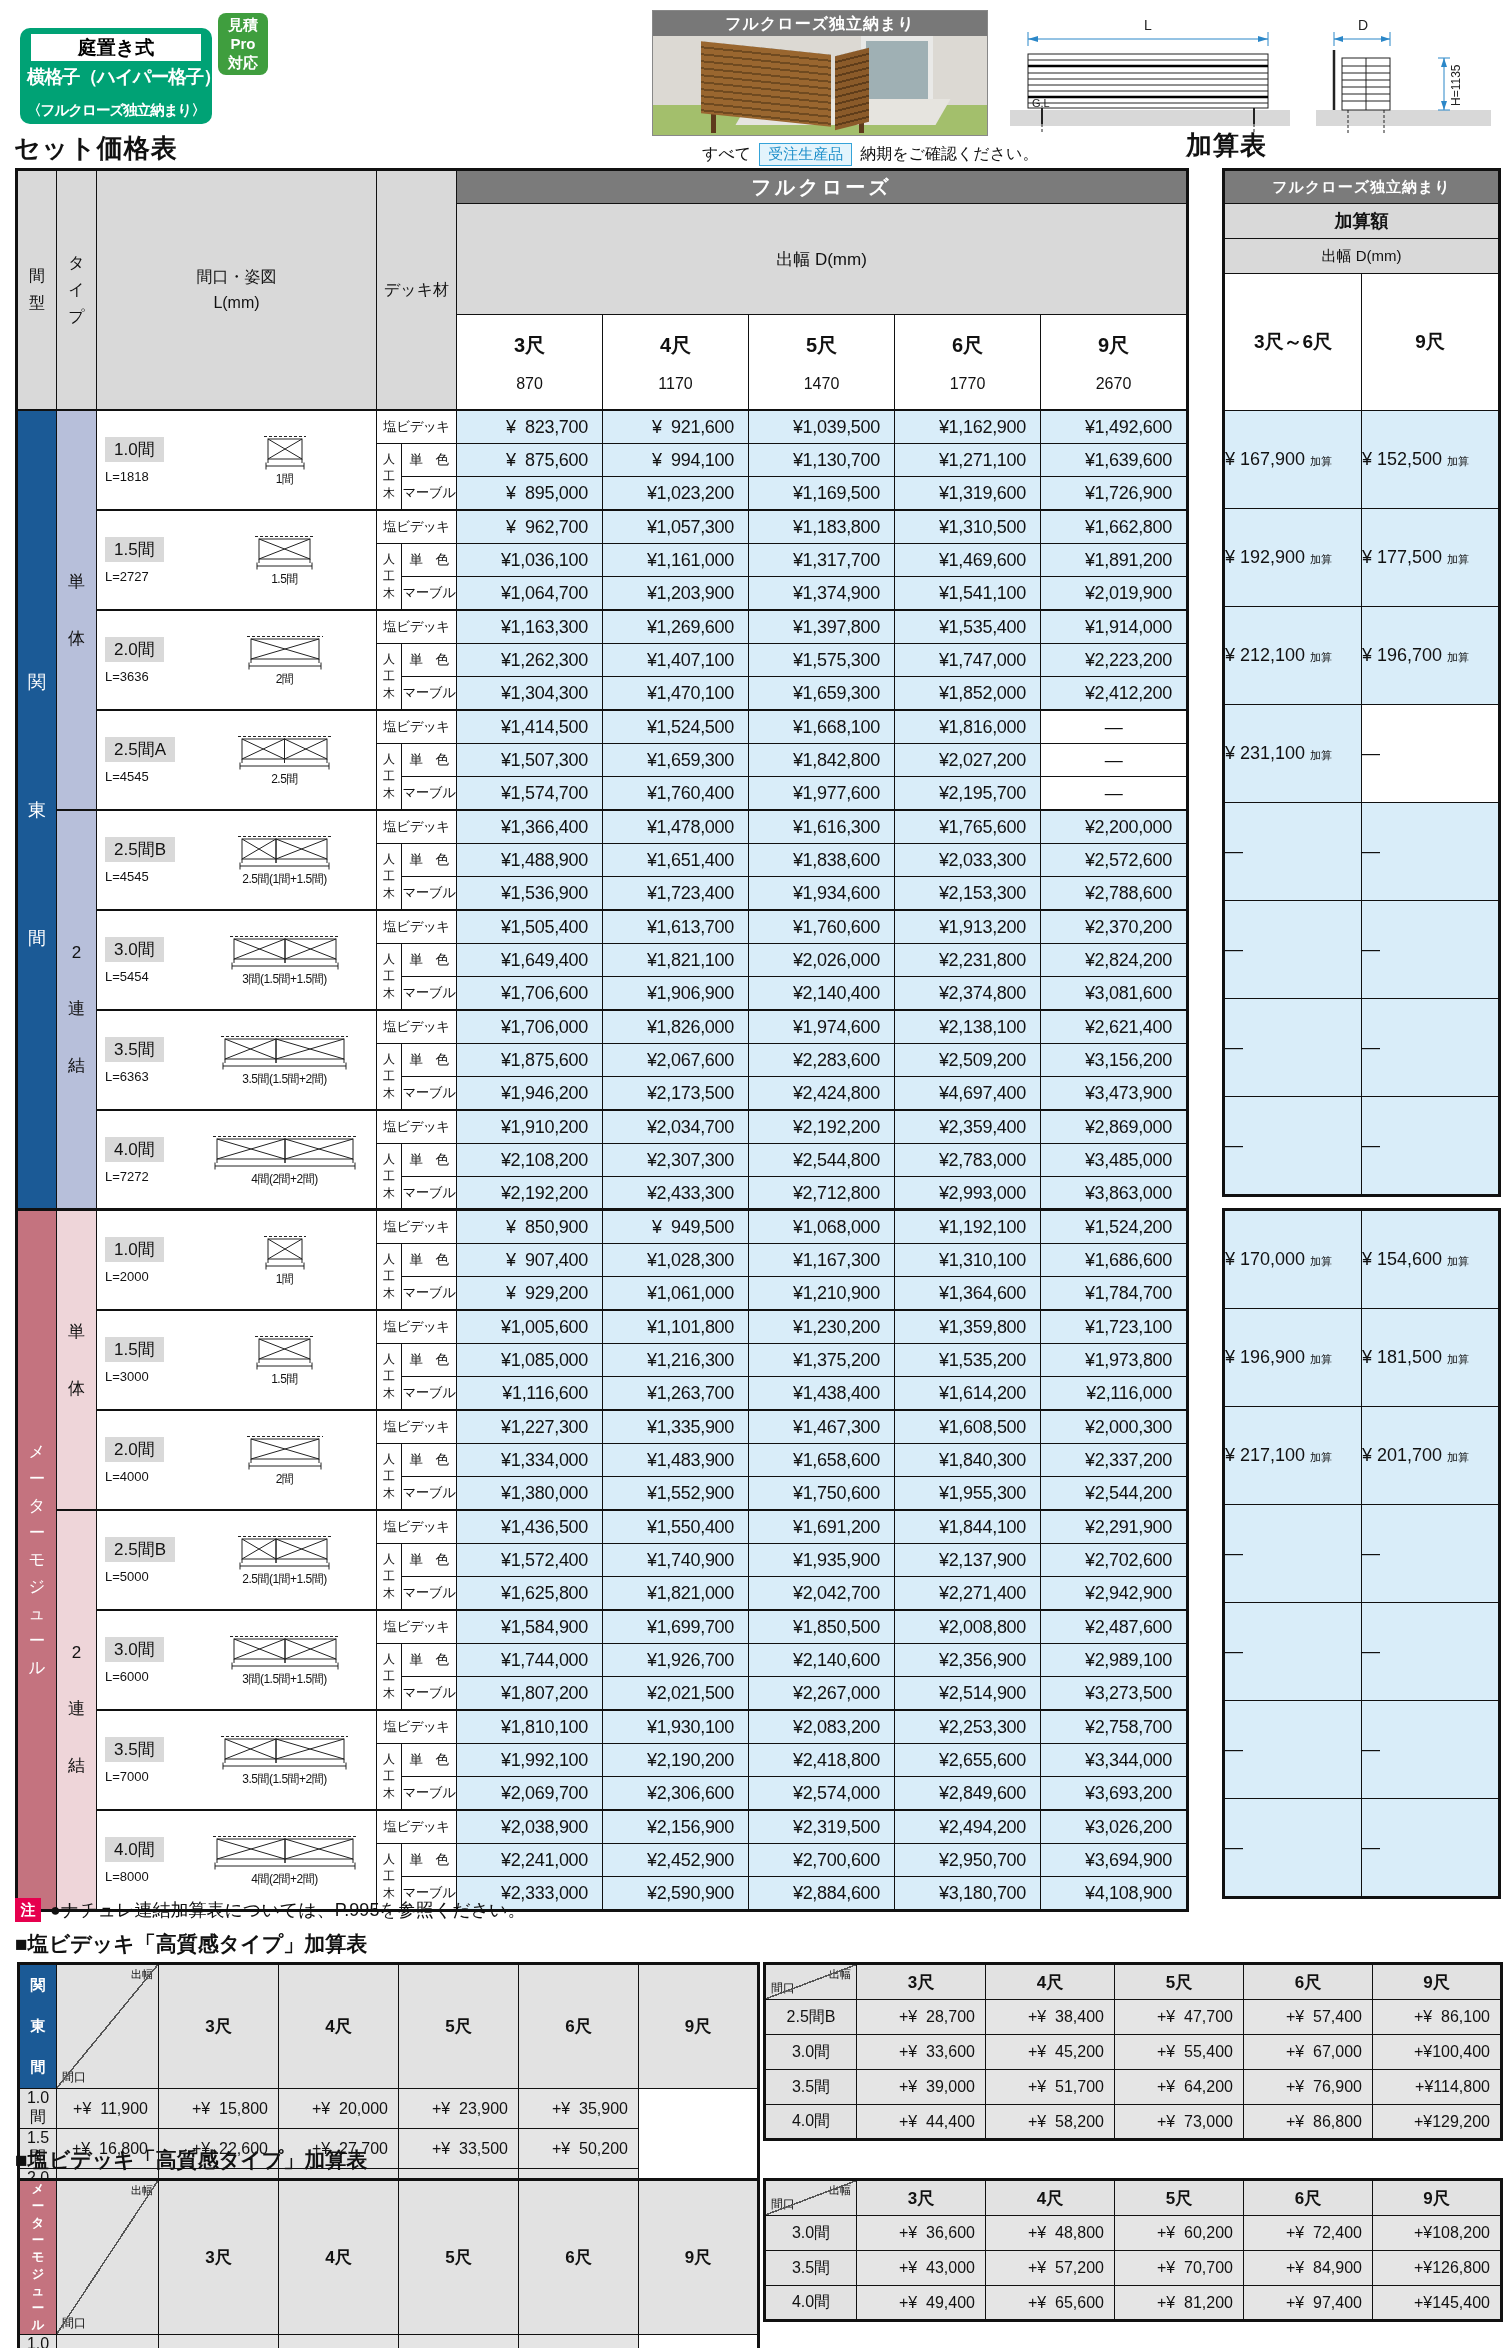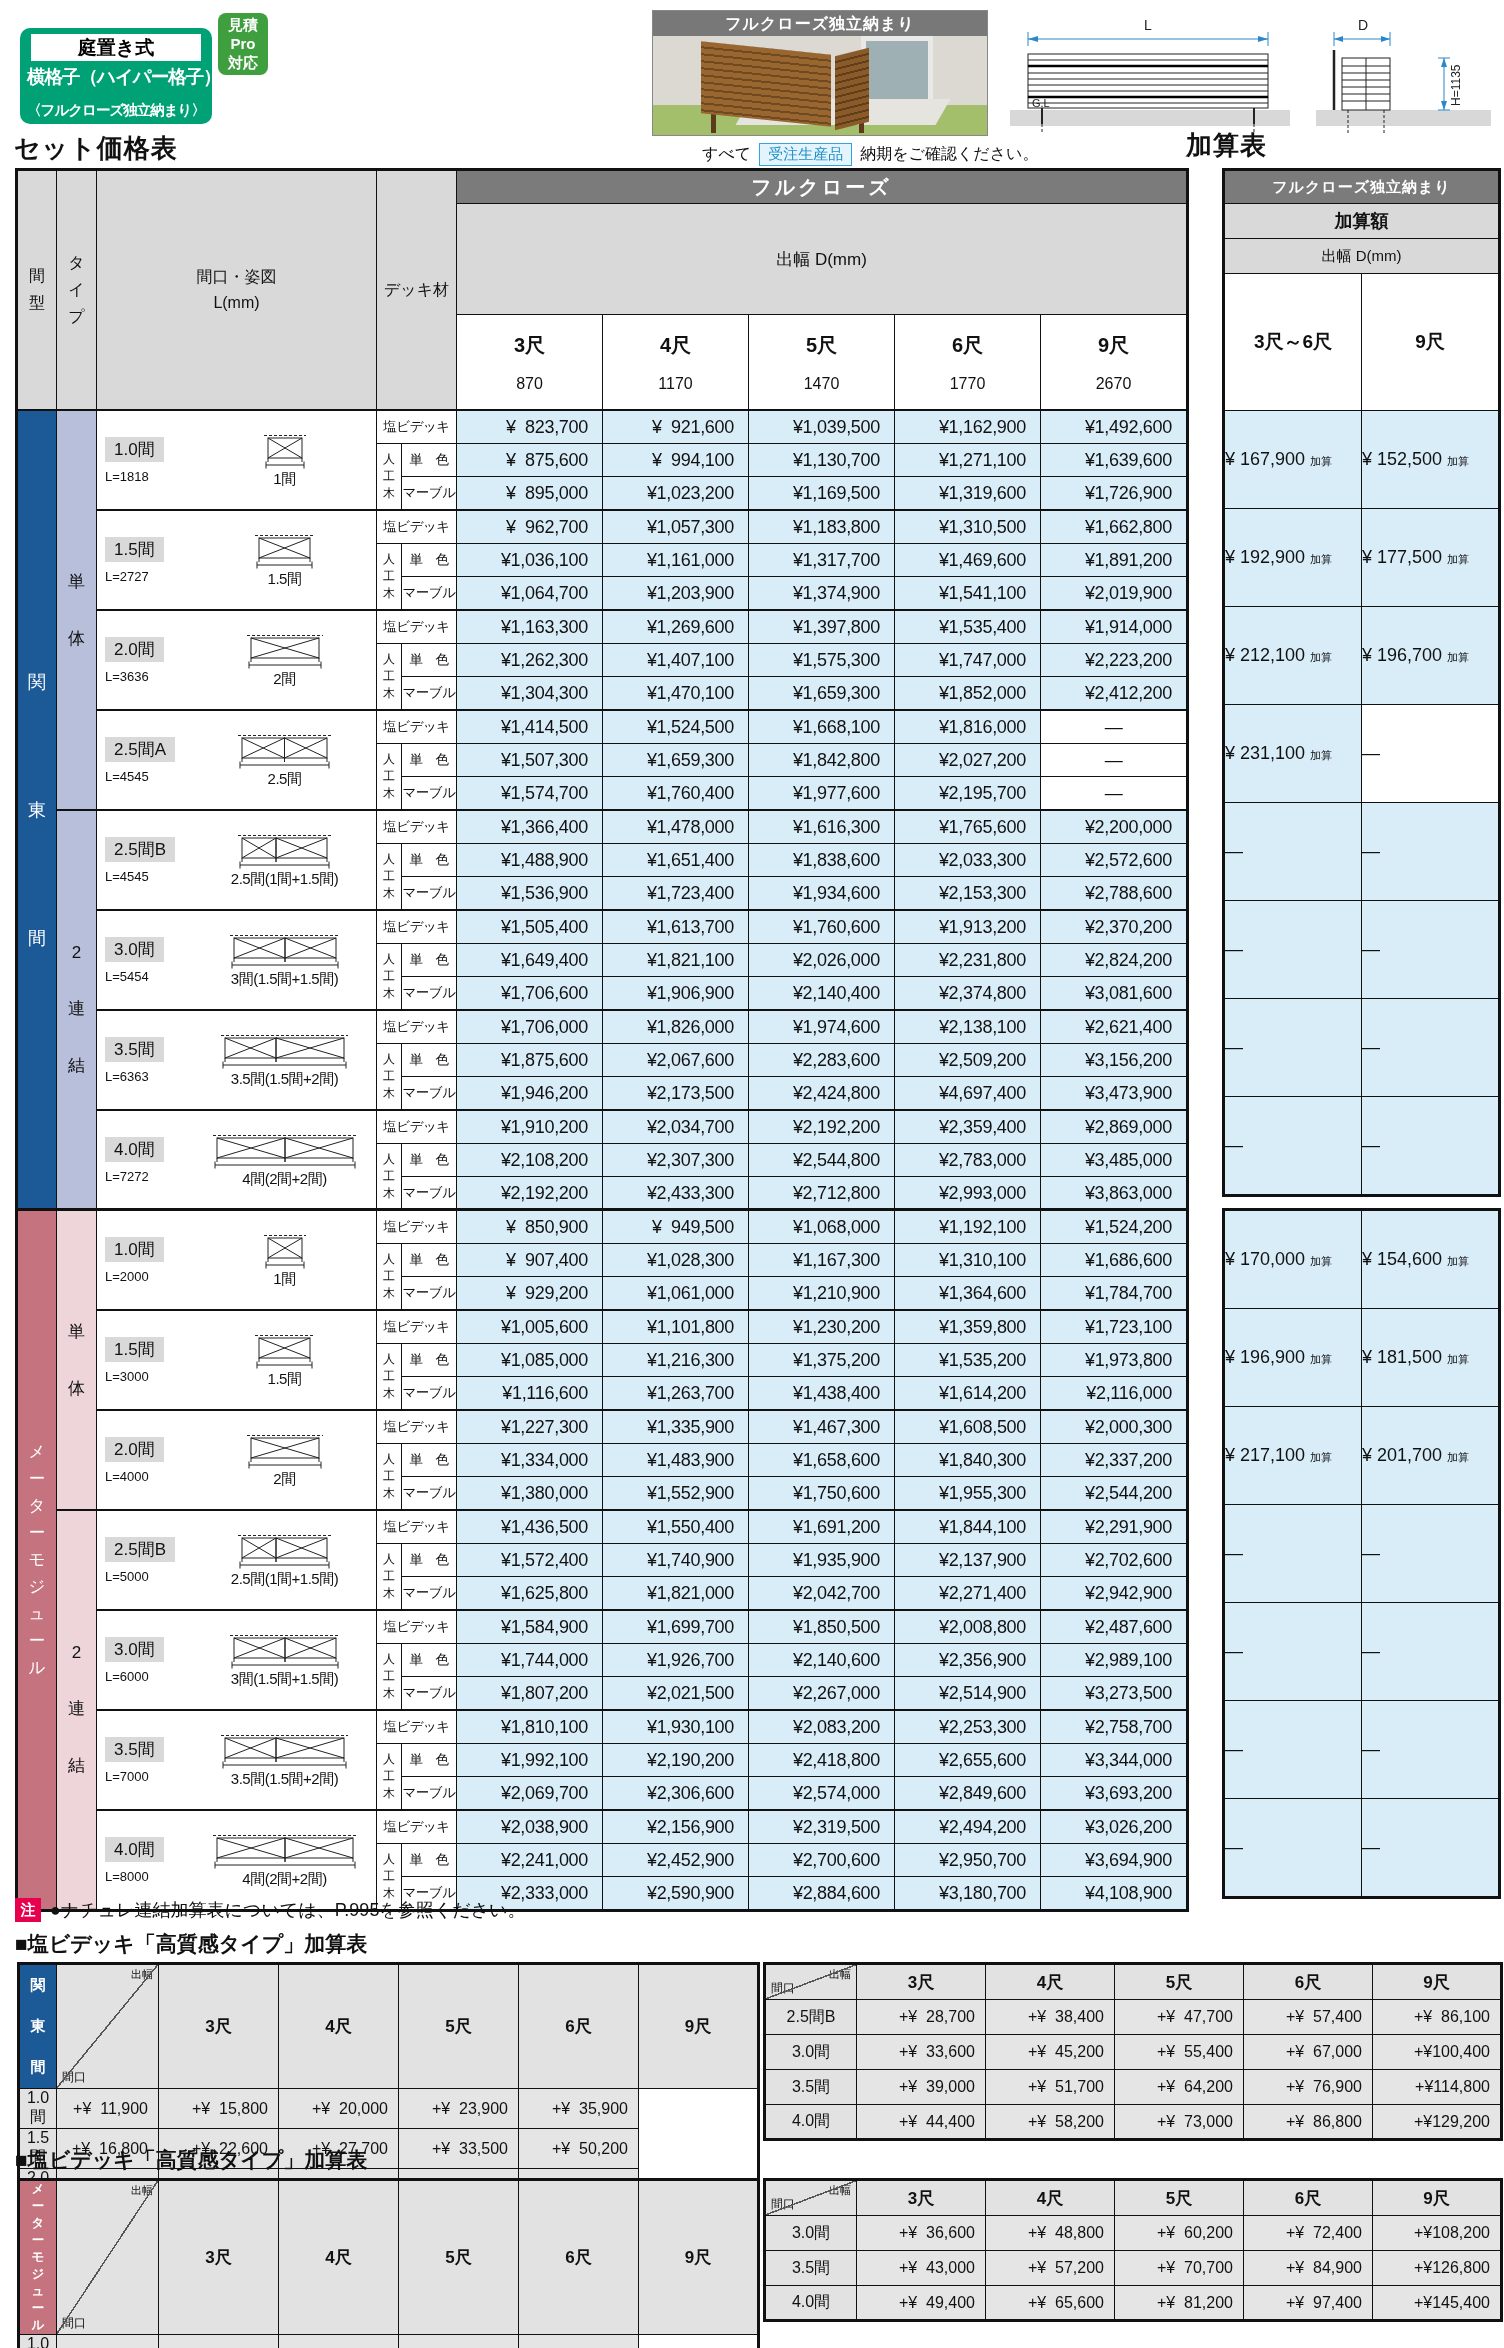--- a/index.html
+++ b/index.html
@@ -61,21 +61,21 @@
   .matype{color:#fff;}
   .matype.kanto{background:#1b5a96;} .matype.kanto .vspread span{font-size:18px;margin:52px 0;}
   .matype.meter{background:#c4737f;} .matype.meter .vspread span{font-size:16.5px;margin:2.5px 0;}
   .ttype.kanto{background:#b7bfda;} .ttype.meter{background:#eed5d9;}
   .ttype .vspread span{font-size:17px;margin:17px 0;}
   .figwrap{display:flex;align-items:center;height:100%;padding:2px 2px 2px 8px;box-sizing:border-box;}
   .figL{width:90px;flex:none;}
   .gname{background:#d9d9d9;font-size:17px;display:inline-block;padding:1px 9px;white-space:nowrap;}
   .glen{font-size:13px;margin-top:7px;}
   .figR{flex:1;display:flex;flex-direction:column;align-items:center;justify-content:center;}
-  .gdim{font-size:15px;margin-top:1px;white-space:nowrap;letter-spacing:-0.5px;}
+  .gdim{font-size:12px;margin-top:1px;white-space:nowrap;letter-spacing:-0.5px;}
 
   
   .atable{border:3px solid #111;width:276px;}
   .atable th,.atable td{border:1px solid #111;padding:0;}
   .bar2{background:#7b7b7b;color:#fff;font-size:15px;font-weight:bold;height:32px;letter-spacing:1px;}
   .alab{height:34px;font-size:18px;font-weight:bold;background:#d9d9d9;}
   .adep{height:34px;font-size:15px;background:#d9d9d9;font-weight:normal;}
   .acolh{height:136px;background:#fff;font-size:19px;font-weight:bold;}
   .arow td{height:97px;background:#d9edf9;text-align:left;}
   .addv{font-size:18px;white-space:pre;}

